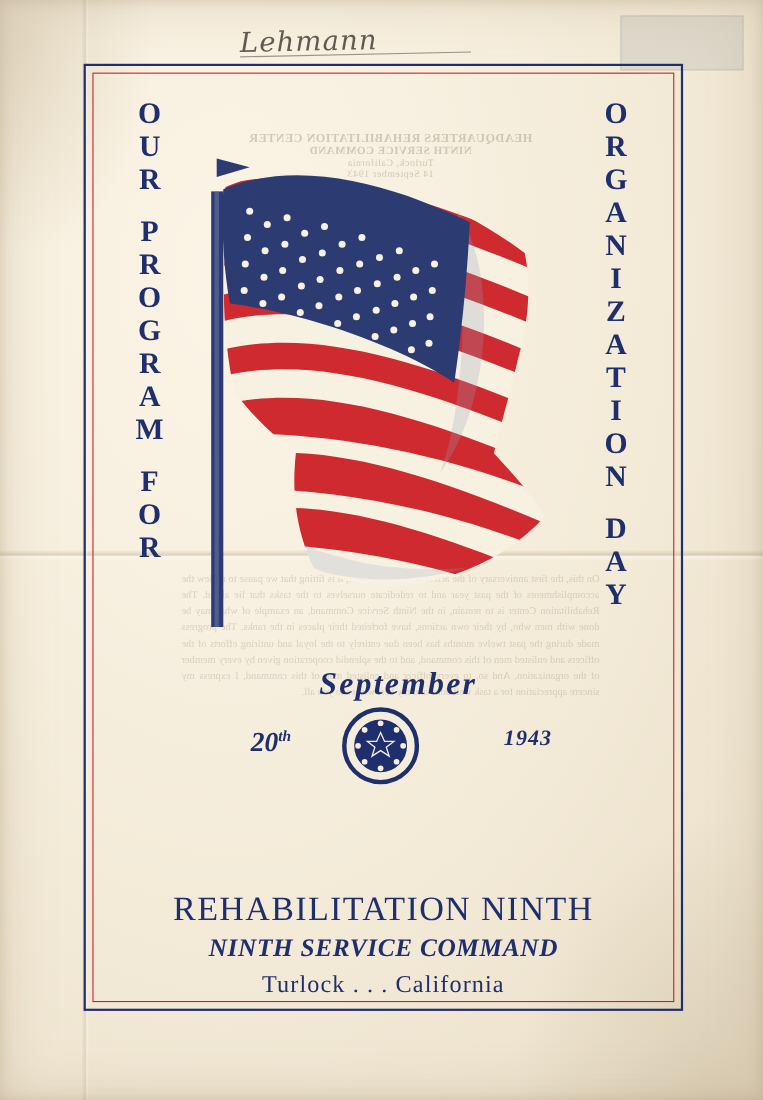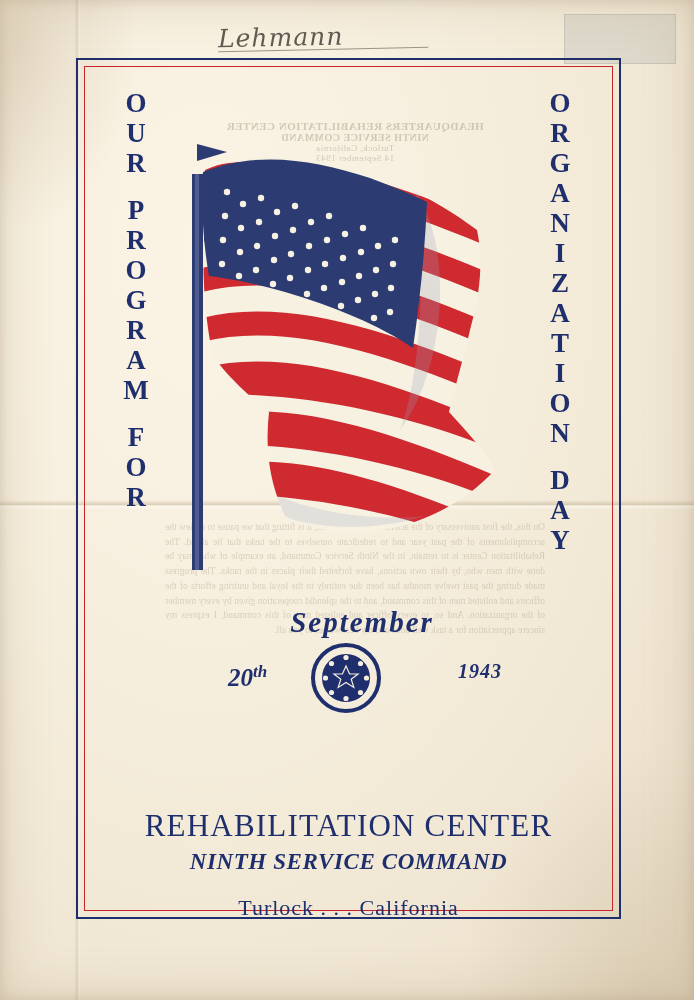--- a/index.html
+++ b/index.html
@@ -192,21 +192,21 @@
   }
   .day {
     position: absolute;
     left: 78px; top: 62px;
     color: #1f2f6e;
     font-family: "Liberation Serif", serif;
     font-style: italic;
     font-weight: bold;
     font-size: 25px;
   }
-  .day sup { font-size: 17px; }
+  .day sup { font-size: 14px; }
   .year {
     position: absolute;
     right: 48px; top: 60px;
     color: #1f2f6e;
     font-family: "Liberation Serif", serif;
     font-style: italic;
     font-weight: bold;
     font-size: 20px;
     letter-spacing: 1px;
   }
@@ -235,21 +235,21 @@
     font-style: italic;
     font-weight: bold;
     font-size: 23px;
     letter-spacing: .6px;
     margin-top: 5px;
   }
   .f-line3 {
     font-family: "Liberation Serif", serif;
     font-size: 22px;
     letter-spacing: 1px;
-    margin-top: 20px;
+    margin-top: 7px;
   }
 </style>
 </head>
 <body>
 
 <div id="page">
 
   <div class="paper"></div>
   <div class="paper-stain-a"></div>
   <div class="paper-stain-b"></div>
@@ -425,19 +425,19 @@
           <circle cx="21.5" cy="21.5" r="2.6"></circle>
         </g>
         <polygon points="36,24 39.6,32 48,32 41.2,37.2 43.8,45.4 36,40.4 28.2,45.4 30.8,37.2 24,32 32.4,32" fill="#1f2f6e" stroke="#f6eedd" stroke-width="1.2"></polygon>
       </svg>
     </div>
     <div class="day"><span>20</span><sup>th</sup></div>
     <div class="year">1943</div>
   </div>
 
   <div class="footer">
-    <div class="f-line1">REHABILITATION CENTER</div>
+    <div class="f-line1">REHABILITATION NINTH</div>
     <div class="f-line2">NINTH SERVICE COMMAND</div>
     <div class="f-line3">Turlock  .  .  .  California</div>
   </div>
 
   <div class="paper-edge"></div>
 </div>
 
 </body></html>

